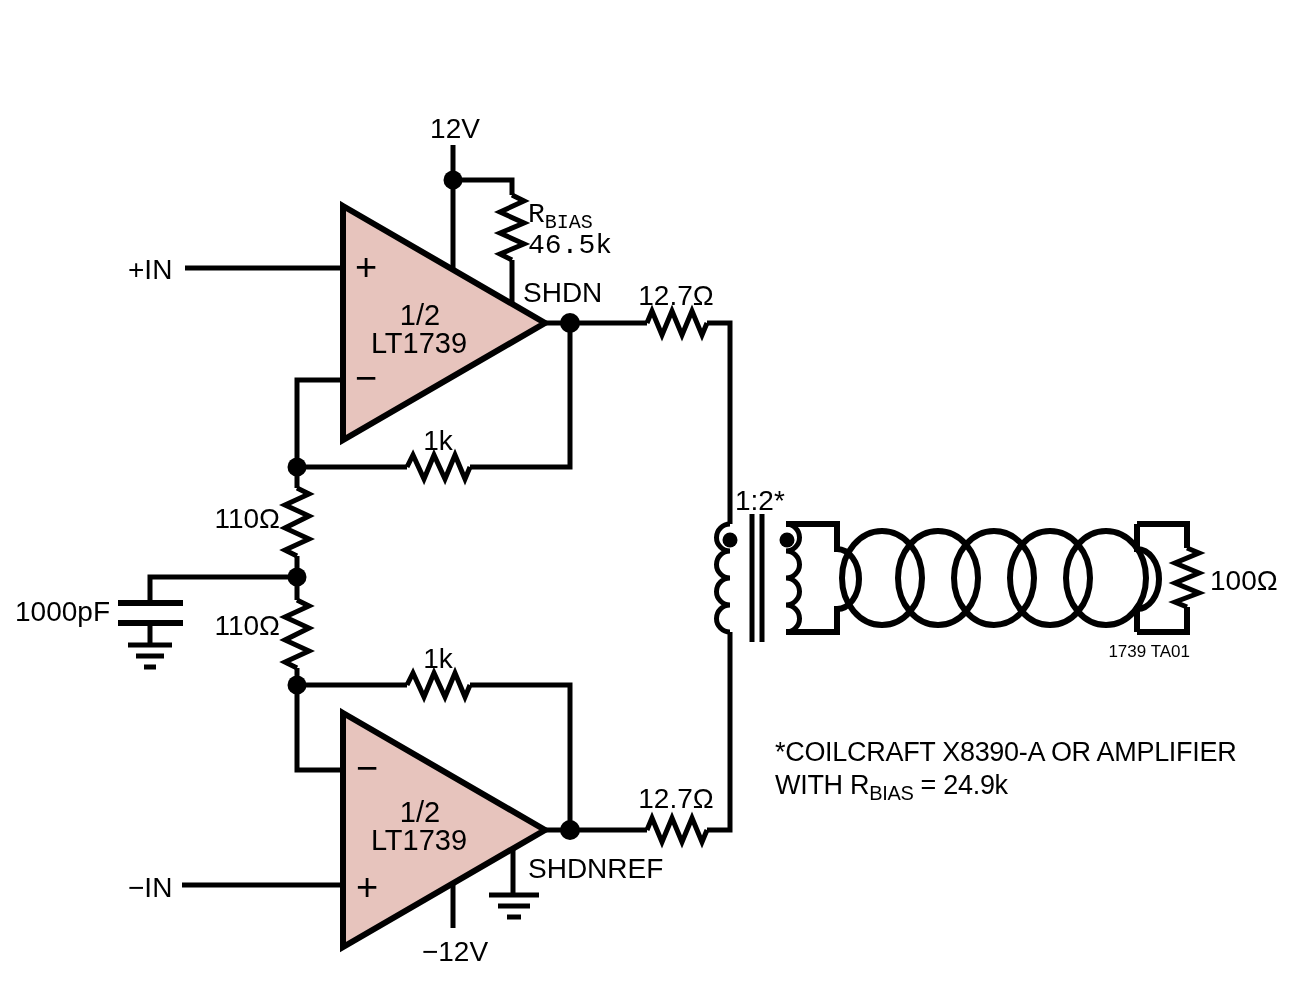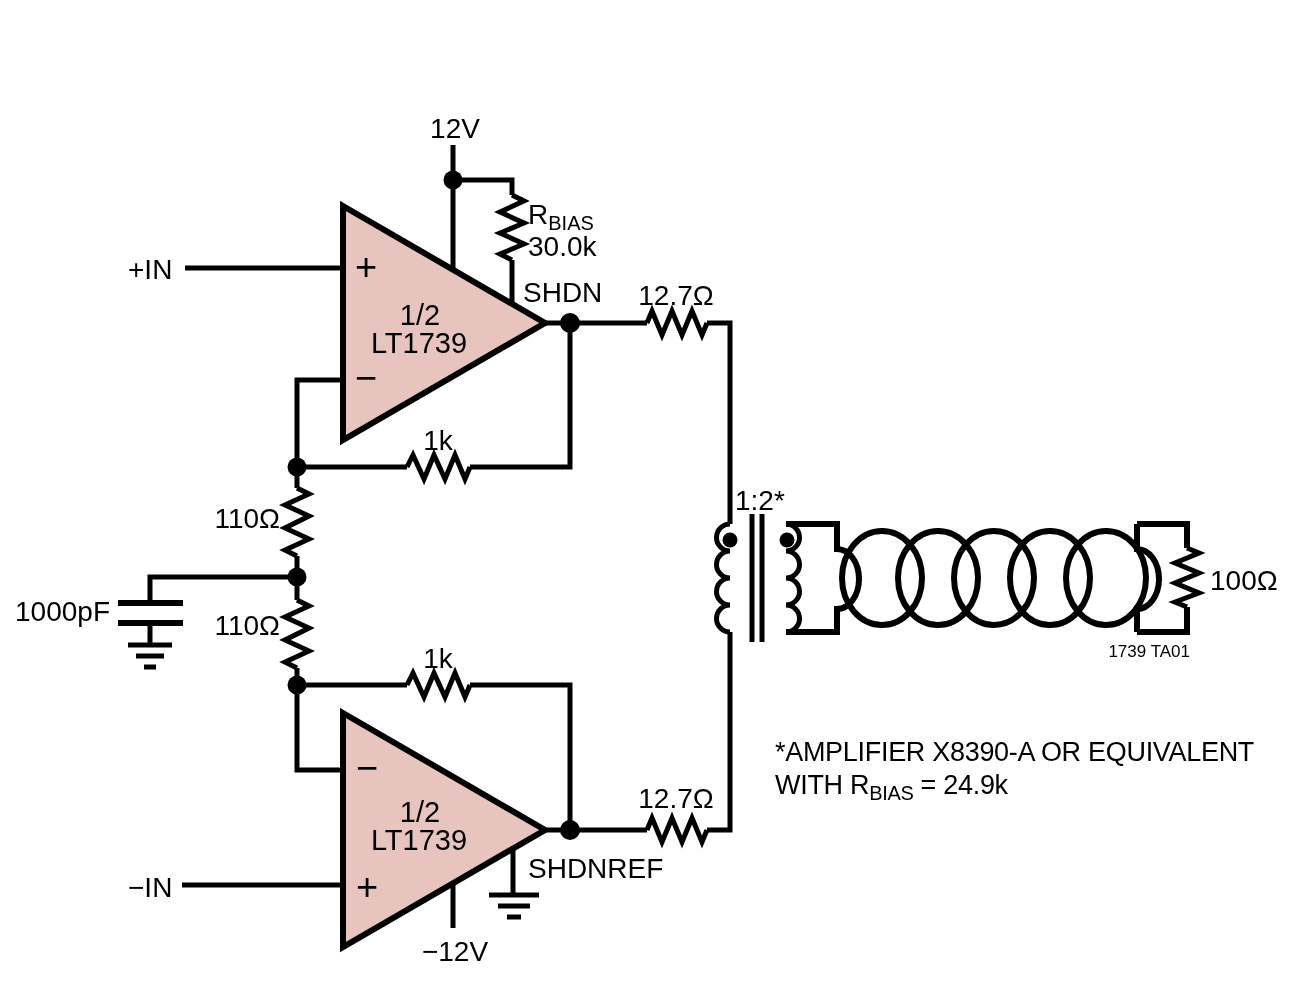--- a/index.html
+++ b/index.html
@@ -2,21 +2,21 @@
 <html><head>
 <meta charset="utf-8">
 <style>
   html,body{margin:0;padding:0;background:#fff;}
   .page{position:relative;width:1312px;height:987px;background:#fff;overflow:hidden;
         font-family:"Liberation Sans", sans-serif;color:#000;}
   .page svg{position:absolute;left:0;top:0;}
   svg text{fill:#000;font-family:"Liberation Sans", sans-serif;}
   .title{position:absolute;top:28px;left:0;width:100%;text-align:center;
          font-size:38px;font-weight:700;letter-spacing:-1.5px;white-space:nowrap;}
-  .rbias-block{position:absolute;left:528px;top:200px;font-size:28px;line-height:29px;white-space:nowrap;}
+  .rbias-block{position:absolute;left:528px;top:200px;font-size:28px;line-height:29px;white-space:nowrap;font-family:Liberation Mono, monospace;}
   .notes{position:absolute;left:775px;top:736px;font-size:27px;line-height:33px;white-space:nowrap;letter-spacing:-0.3px;}
   .sub{font-size:20px;position:relative;top:6px;}
   .gap{display:inline-block;width:7px;}
 </style>
 </head>
 <body>
 
 <div class="page">
 
   <svg width="1312" height="987" viewBox="0 0 1312 987">
@@ -112,21 +112,21 @@
       <text x="366" y="280" text-anchor="middle" font-size="38">+</text>
       <text x="366" y="391" text-anchor="middle" font-size="38">−</text>
       <text x="367" y="781" text-anchor="middle" font-size="38">−</text>
       <text x="367" y="900" text-anchor="middle" font-size="38">+</text>
     </g>
   </svg>
 
 
   <div class="rbias-block">
     <div><span>R</span><span class="sub">BIAS</span></div>
-    <div>30.0k</div>
+    <div>46.5k</div>
   </div>
 
   <div class="notes">
-    <div>*AMPLIFIER X8390-A OR EQUIVALENT</div>
+    <div>*COILCRAFT X8390-A OR AMPLIFIER</div>
     <div><span>WITH R</span><span class="sub">BIAS</span><span class="gap"></span><span>= 24.9k</span></div>
   </div>
 
 </div>
 
 </body></html>

